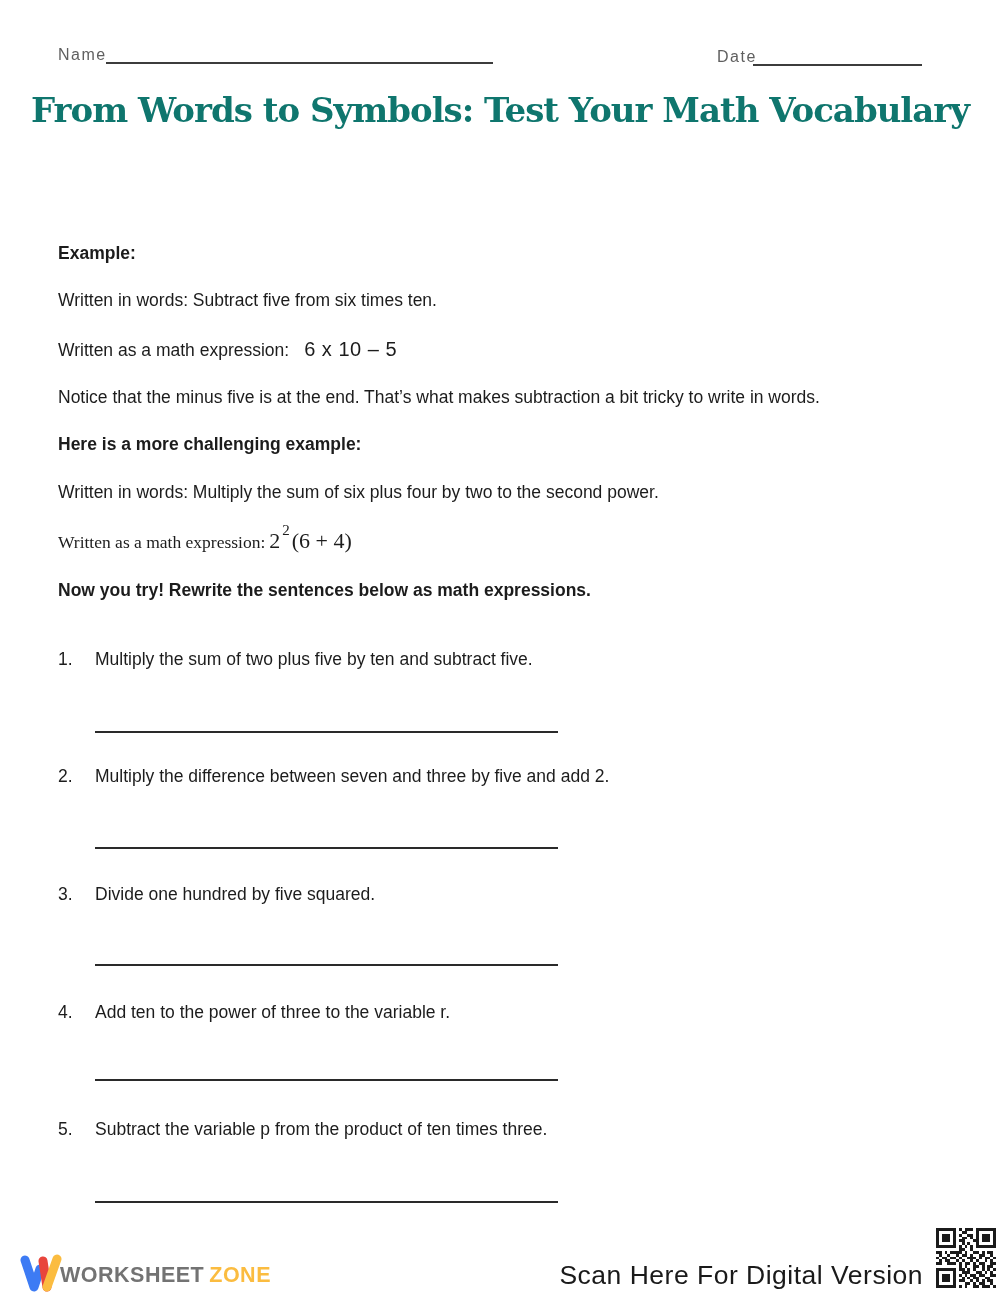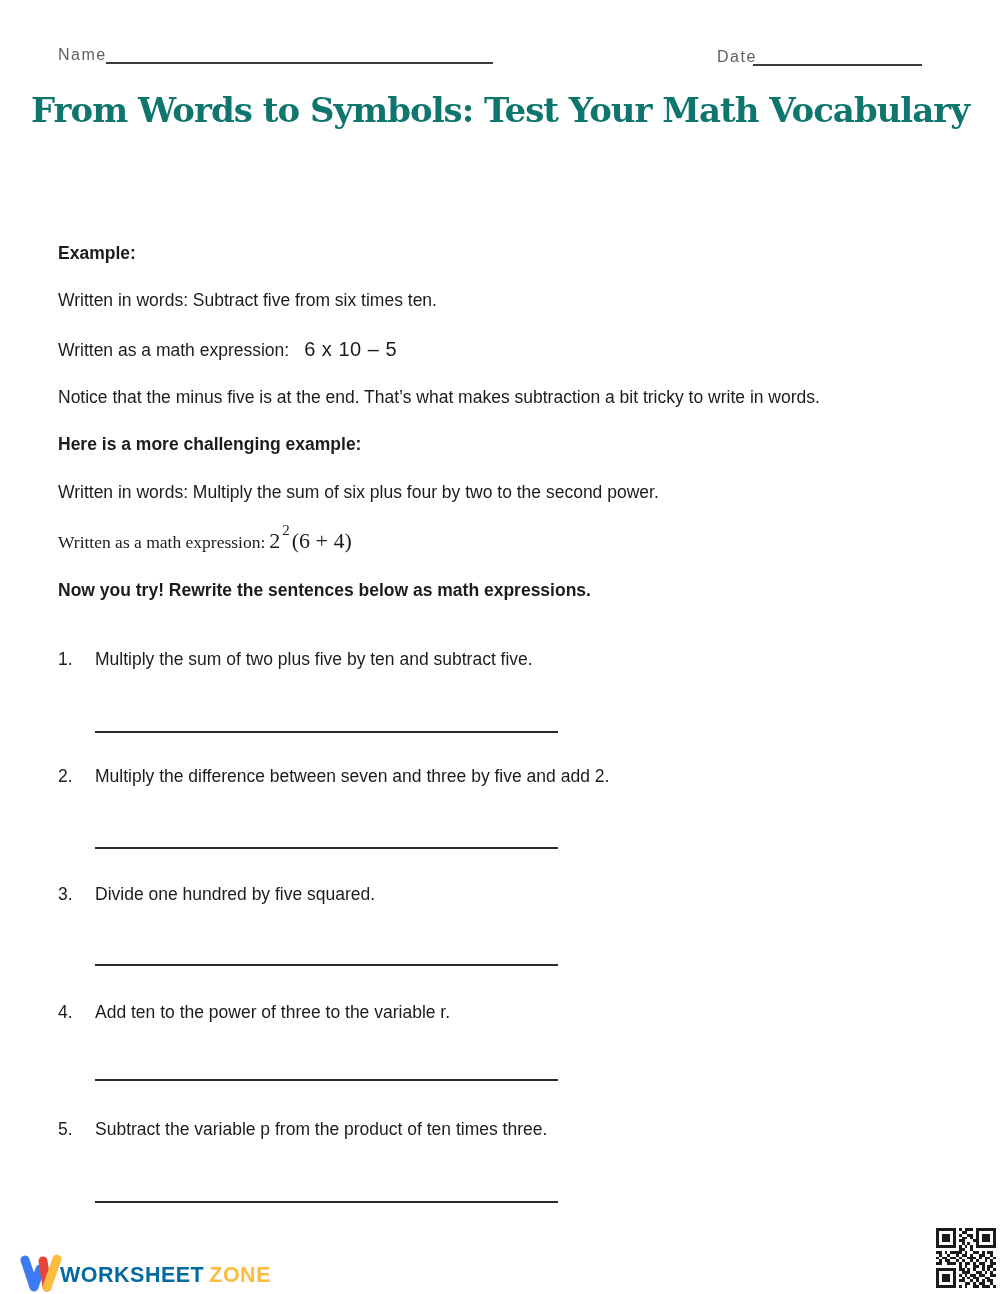--- a/index.html
+++ b/index.html
@@ -103,21 +103,21 @@
   .logo-mark { position: absolute; left: 19px; top: 1253px; }
   .logo-text {
     position: absolute;
     left: 60px;
     top: 1263px;
     font-size: 21.5px;
     font-weight: 700;
     letter-spacing: 0.5px;
     white-space: nowrap;
   }
-  .logo-worksheet { color: #0369a1; }
+  .logo-worksheet { color: #737373; }
   .logo-zone { color: #fbbc40; margin-left: 5px; }
   .scan-text {
     position: absolute;
     right: 77px;
     top: 1260px;
     font-size: 26.5px;
     letter-spacing: 0.5px;
     color: #1a1a1a;
     white-space: nowrap;
   }
@@ -184,20 +184,21 @@
   <div class="answer-line al5"></div>
 
   <svg class="logo-mark" width="44" height="42" viewBox="0 0 44 42">
     <path d="M6 7 L15 34 L21 16" fill="none" stroke="#3d7bf4" stroke-width="9" stroke-linecap="round" stroke-linejoin="round"></path>
     <line x1="24" y1="8" x2="28" y2="34" stroke="#e8453c" stroke-width="9" stroke-linecap="round"></line>
     <line x1="28" y1="34" x2="38" y2="6" stroke="#fbbc40" stroke-width="9" stroke-linecap="round"></line>
   </svg>
   <div class="logo-text">
     <span class="logo-worksheet">WORKSHEET</span><span class="logo-zone">ZONE</span>
   </div>
+  <div class="scan-text">Scan Here For Digital Version</div>
   <svg class="qr" id="qr-svg" viewBox="0 0 21 21" shape-rendering="crispEdges">
       <rect x="0" y="0" width="1" height="1" fill="#1b1b1b"></rect>
       <rect x="1" y="0" width="1" height="1" fill="#1b1b1b"></rect>
       <rect x="2" y="0" width="1" height="1" fill="#1b1b1b"></rect>
       <rect x="3" y="0" width="1" height="1" fill="#1b1b1b"></rect>
       <rect x="4" y="0" width="1" height="1" fill="#1b1b1b"></rect>
       <rect x="5" y="0" width="1" height="1" fill="#1b1b1b"></rect>
       <rect x="6" y="0" width="1" height="1" fill="#1b1b1b"></rect>
       <rect x="8" y="0" width="1" height="1" fill="#1b1b1b"></rect>
       <rect x="10" y="0" width="1" height="1" fill="#1b1b1b"></rect>

